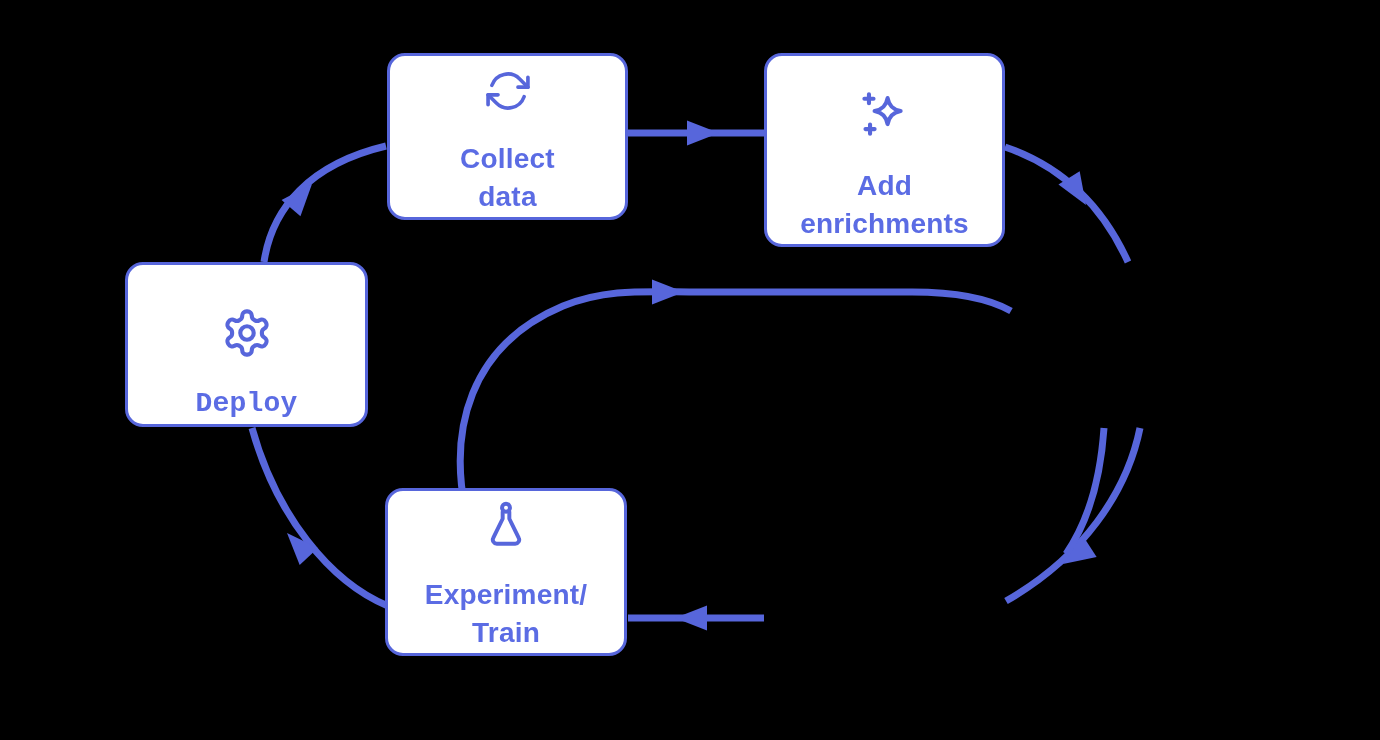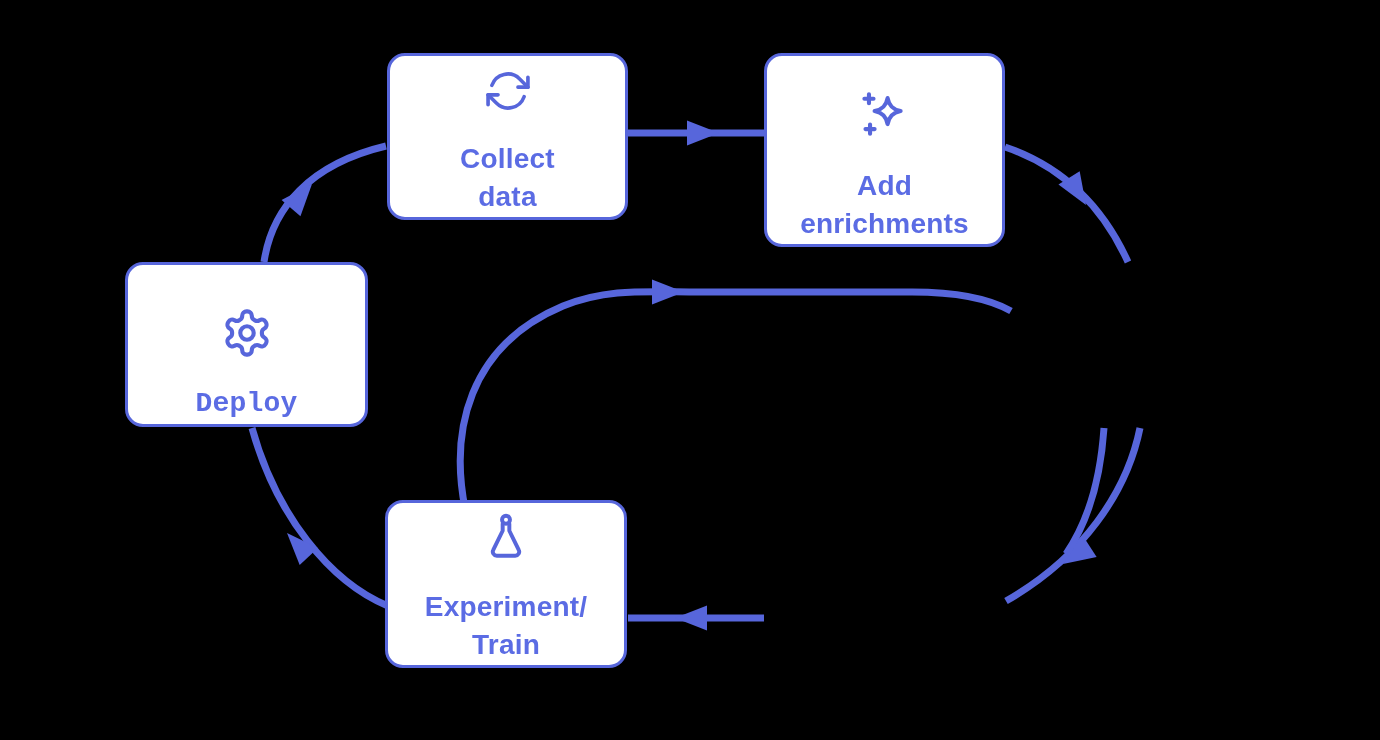--- a/index.html
+++ b/index.html
@@ -37,21 +37,21 @@
     text-align:center;line-height:1.38;
     white-space:pre-line;
     letter-spacing:.2px;
   }
   
   #node-collect{left:387px;top:53px;width:241px;height:167px;}
   #node-add{left:764px;top:53px;width:241px;height:194px;}
   #node-query{left:1011px;top:262px;width:242px;height:166px;}
   #node-deploy{left:125px;top:262px;width:243px;height:165px;font-family:Liberation Mono, monospace;}
   #node-annotate{left:764px;top:518px;width:241px;height:168px;}
-  #node-experiment{left:385px;top:500px;width:242px;height:168px;}
+  #node-experiment{left:385px;top:488px;width:242px;height:168px;}
 </style>
 </head>
 <body>
 
 <div class="stage">
 
   <svg class="arrows" width="1380" height="740" viewBox="0 0 1380 740" aria-hidden="true">
 
     <path d="M 628 133 L 764 133"></path>
     <polygon points="0,0 -32,-12.5 -32,12.5" transform="translate(719,133) rotate(0)"></polygon>

